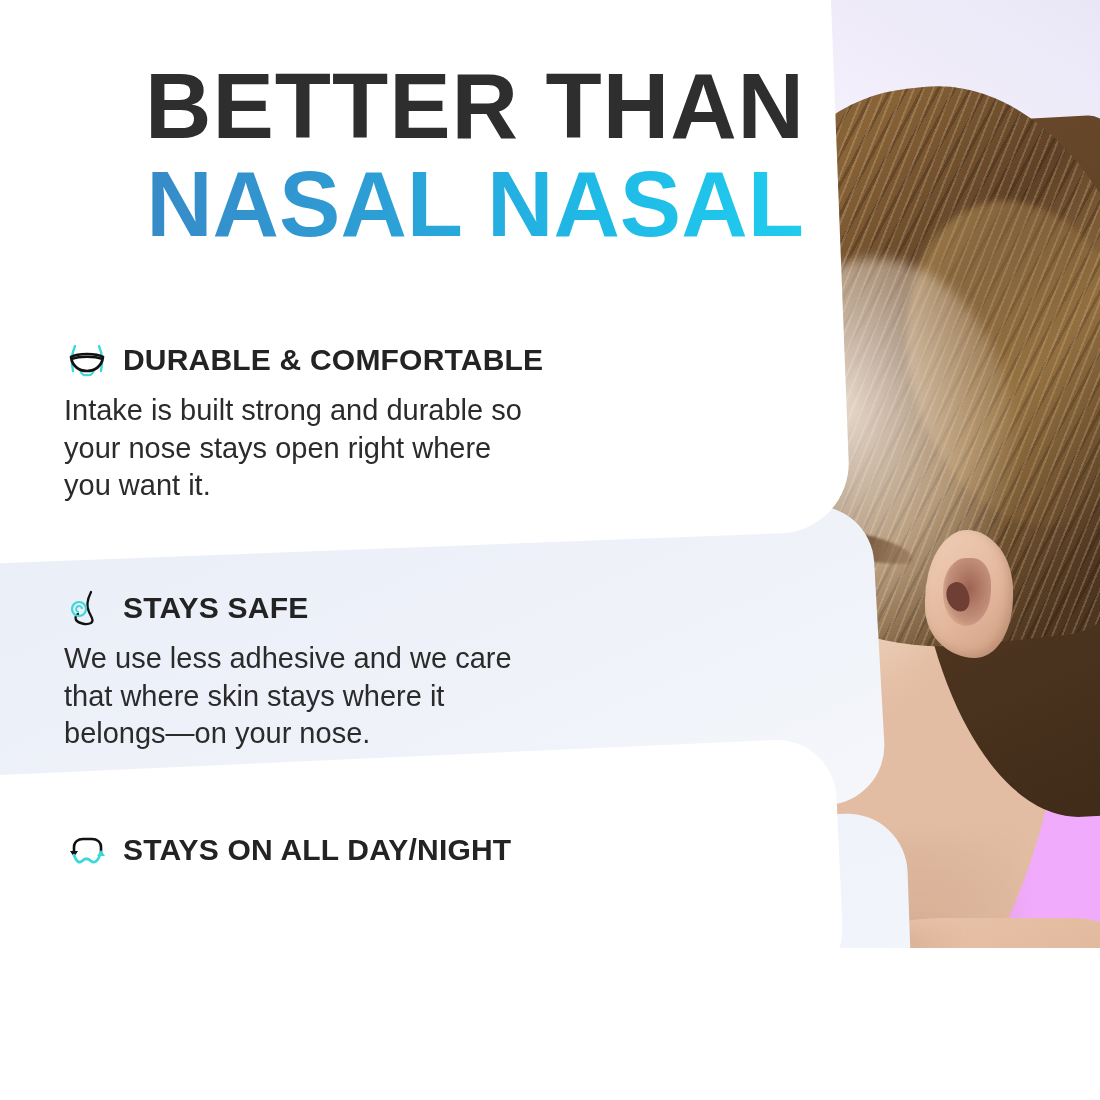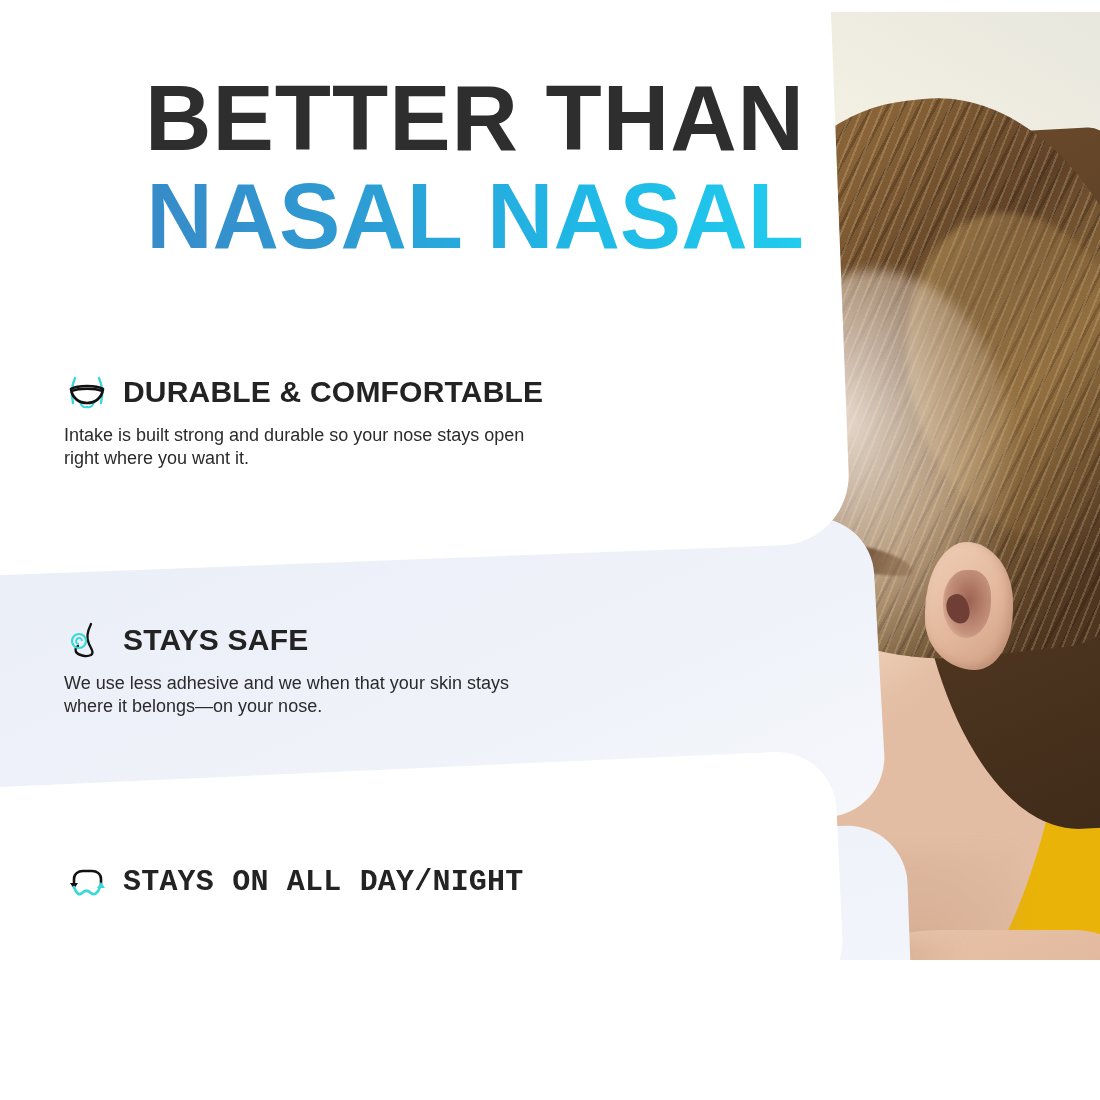--- a/index.html
+++ b/index.html
@@ -4,23 +4,23 @@
 <style>
   * { margin:0; padding:0; box-sizing:border-box; }
   html,body{ width:1100px; height:1100px; }
   body{
     font-family:"Liberation Sans", sans-serif;
     background:#ffffff;
     overflow:hidden;
     position:relative;
   }
   #stage{
-    position:absolute; left:0; top:12px; width:1100px; height:948px;
+    position:absolute; left:0; top:0; width:1100px; height:948px;
     overflow:hidden;
-    background:#eab308;
+    background:#f0abfc;
   }
 
   
   .bg-tint-topright{
     position:absolute; right:0; top:0; width:420px; height:300px;
     background:linear-gradient(210deg,#e8edf6 0%, #f3f6fb 45%, #ffffff 80%);
     opacity:.9;
   }
   .bg-tint-left{
     position:absolute; left:0; top:0; width:300px; height:1100px;
@@ -269,35 +269,35 @@
     background:linear-gradient(90deg,#3d7fc1 0%, #2f9ad2 35%, #1fb9e6 62%, #22d9f2 100%);
     -webkit-background-clip:text; background-clip:text;
     color:transparent;
     -webkit-text-fill-color:transparent;
     margin-top:6px;
   }
 
   
   .feature{ position:absolute; z-index:7; }
   .f-head{
-    display:flex; align-items:center; gap:13px;margin-top:20px;
+    display:flex; align-items:center; gap:13px;
   }
   .f-title{
     font-size:30px; font-weight:700; color:#232323; letter-spacing:.2px;
     white-space:nowrap;
   }
   .f-body{
     margin-top:12px;
-    font-size:18px; line-height:1.30; color:#2b2b2b; font-weight:400;
+    font-size:29px; line-height:1.30; color:#2b2b2b; font-weight:400;
   }
   .f-icon{ width:46px; height:40px; flex:0 0 auto; }
 
   #feature-1{ left:64px; top:340px; }
   #feature-2{ left:64px; top:588px; }
-  #feature-3{ left:64px; top:830px;font-family:Liberation Mono, monospace; }
+  #feature-3{ left:64px; top:830px; }
 </style>
 </head>
 <body>
 
 <div id="stage">
 
   <div class="bg-tint-left"></div>
   <div class="bg-tint-topright"></div>
 
   <div class="photo">
@@ -376,21 +376,21 @@
   <div class="feature" id="feature-2">
     <div class="f-head">
       <svg class="f-icon" viewBox="0 0 46 40">
         <path d="M27 4 C23 12 22 18 25 24 C28 30 30 33 27 35 C23 37 15 36 12 32" fill="none" stroke="#111111" stroke-width="2.3" stroke-linecap="round"></path>
         <path d="M12 32 C11 29 12 27 14 26" fill="none" stroke="#111111" stroke-width="2.3" stroke-linecap="round"></path>
         <circle cx="15" cy="21" r="7" fill="none" stroke="#3ad9d9" stroke-width="2.2"></circle>
         <path d="M18 21 C18 18 15 17 13 19 C11 21 12 24 15 24" fill="none" stroke="#3ad9d9" stroke-width="2"></path>
       </svg>
       <div class="f-title">STAYS SAFE</div>
     </div>
-    <div class="f-body" style="max-width:450px;">We use less adhesive and we when that your skin stays where it belongs—on your nose.</div>
+    <div class="f-body" style="max-width:450px;">We use less adhesive and we care that where skin stays where it belongs—on your nose.</div>
   </div>
 
   <div class="feature" id="feature-3">
     <div class="f-head">
       <svg class="f-icon" viewBox="0 0 46 40">
         <path d="M10 24 L10 17 C10 12 14 9 19 9 L28 9 C33 9 37 12 37 17 L37 23" fill="none" stroke="#111111" stroke-width="2.6" stroke-linecap="round"></path>
         <path d="M10 27 L6 21 L14 21 Z" fill="#111111"></path>
         <path d="M10 25 C12 31 15 34 18 31 C21 28 24 28 27 31 C30 34 34 31 36 25" fill="none" stroke="#3ad9d9" stroke-width="2.6" stroke-linecap="round"></path>
         <path d="M37 20 L41 26 L33 26 Z" fill="#3ad9d9"></path>
       </svg>

